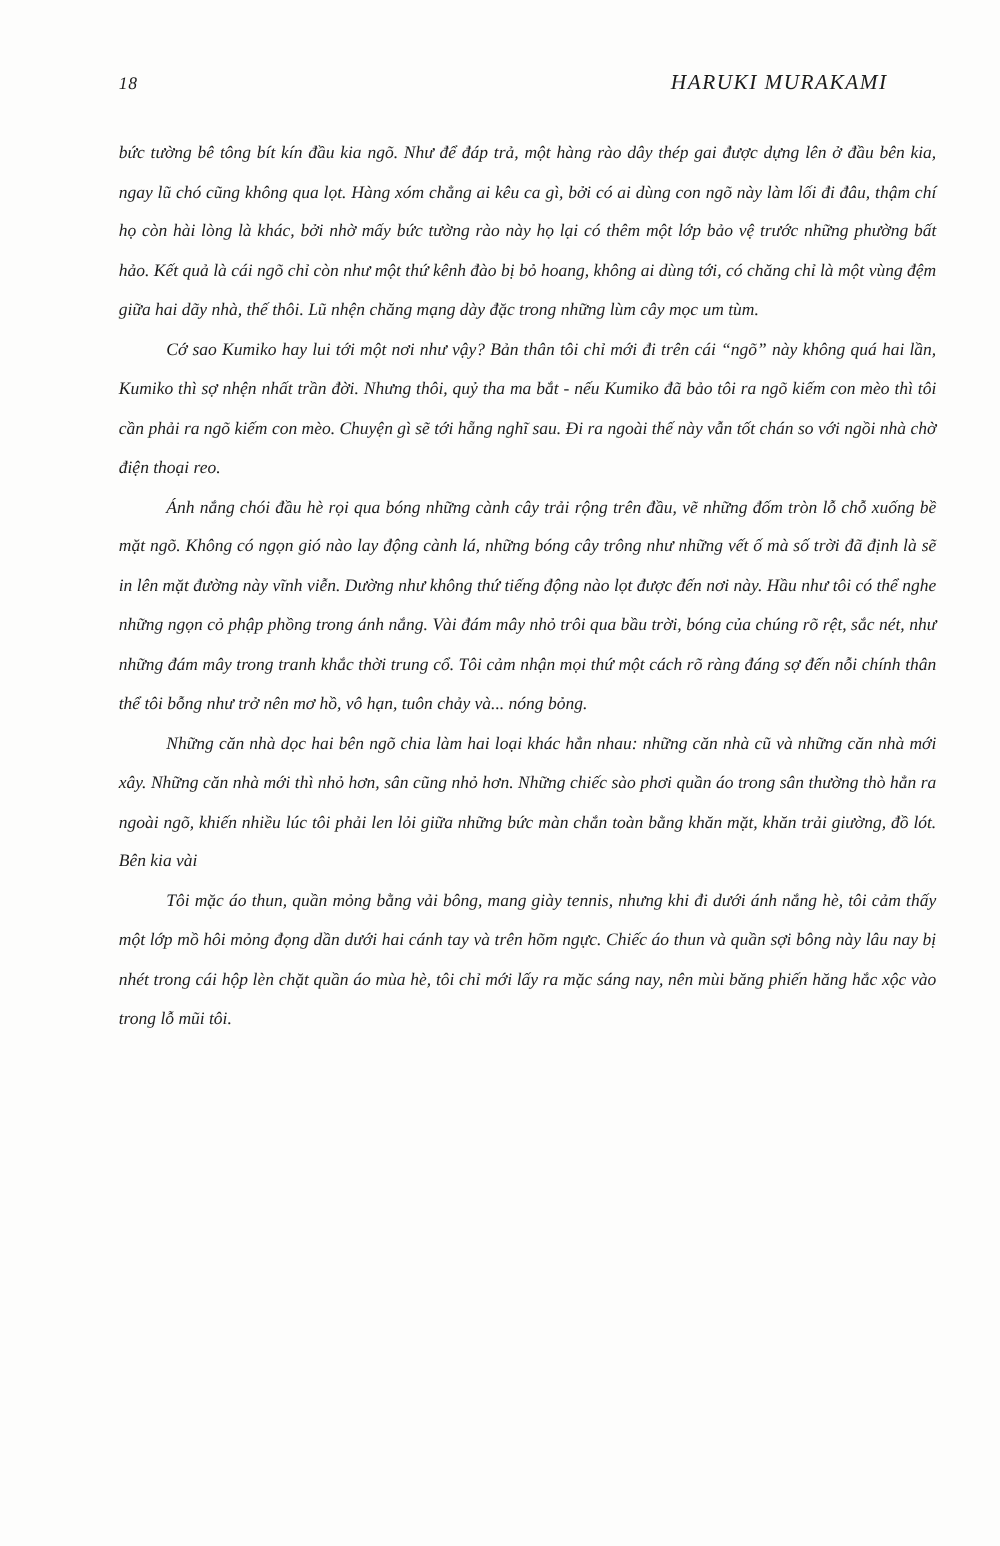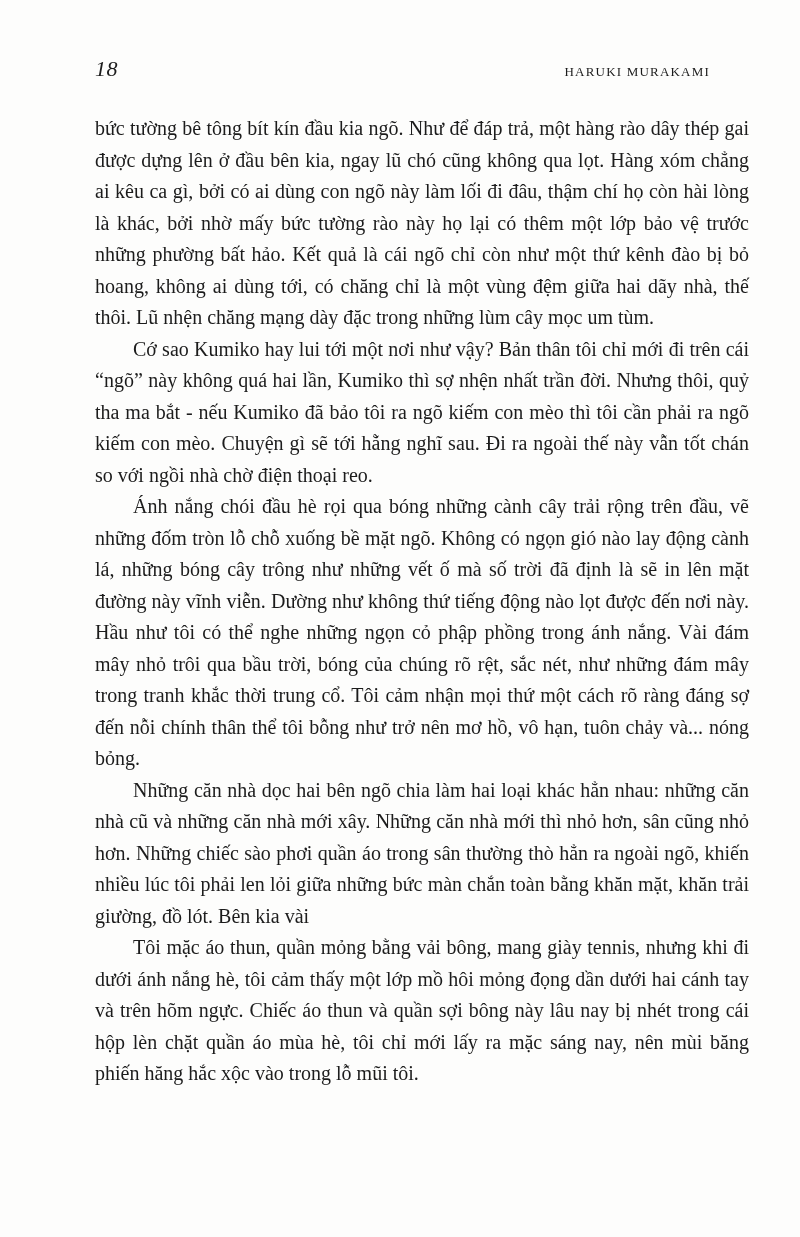--- a/index.html
+++ b/index.html
@@ -20,34 +20,36 @@
   }
   .page-header {
     display: flex;
     justify-content: space-between;
     align-items: baseline;
     padding: 56px 90px 0 95px;
     font-size: 17px;
   }
   .page-number {
     font-style: italic;
-    font-size: 22px;
+    font-size: 14px;
     letter-spacing: 0.5px;
   }
   .running-head {
-    font-size: 13px;
+    font-size: 17px;
     letter-spacing: 1.2px;
     text-transform: uppercase;
+    font-style: italic;
   }
   .page-body {
     padding: 31px 51px 0 95px;
-    font-size: 20px;
+    font-size: 14px;
     line-height: 31.5px;
     text-align: justify;
     text-justify: inter-word;
+    font-style: italic;
   }
   .para {
     margin: 0;
   }
   .para.indent {
     text-indent: 38px;
   }
   .para.no-indent {
     text-indent: 0;
   }

